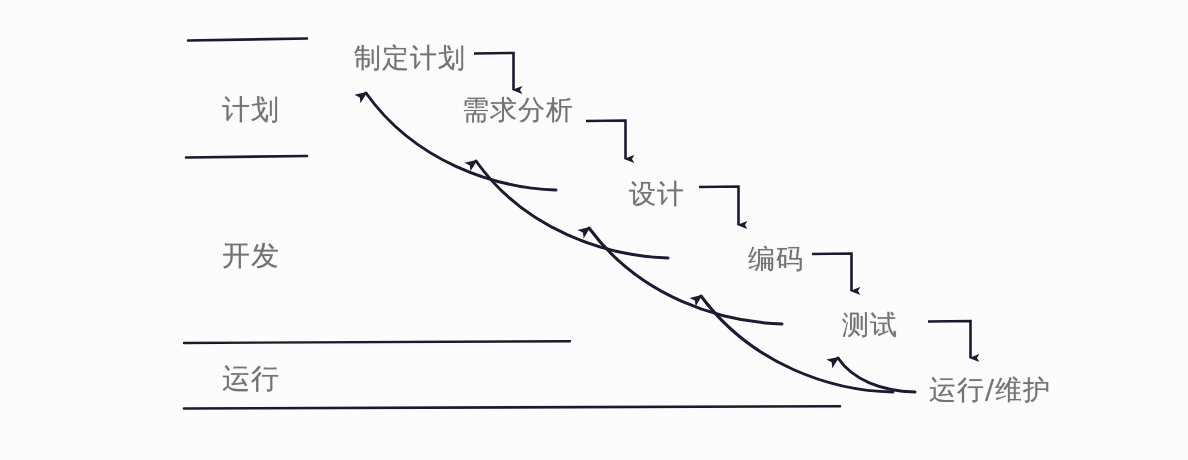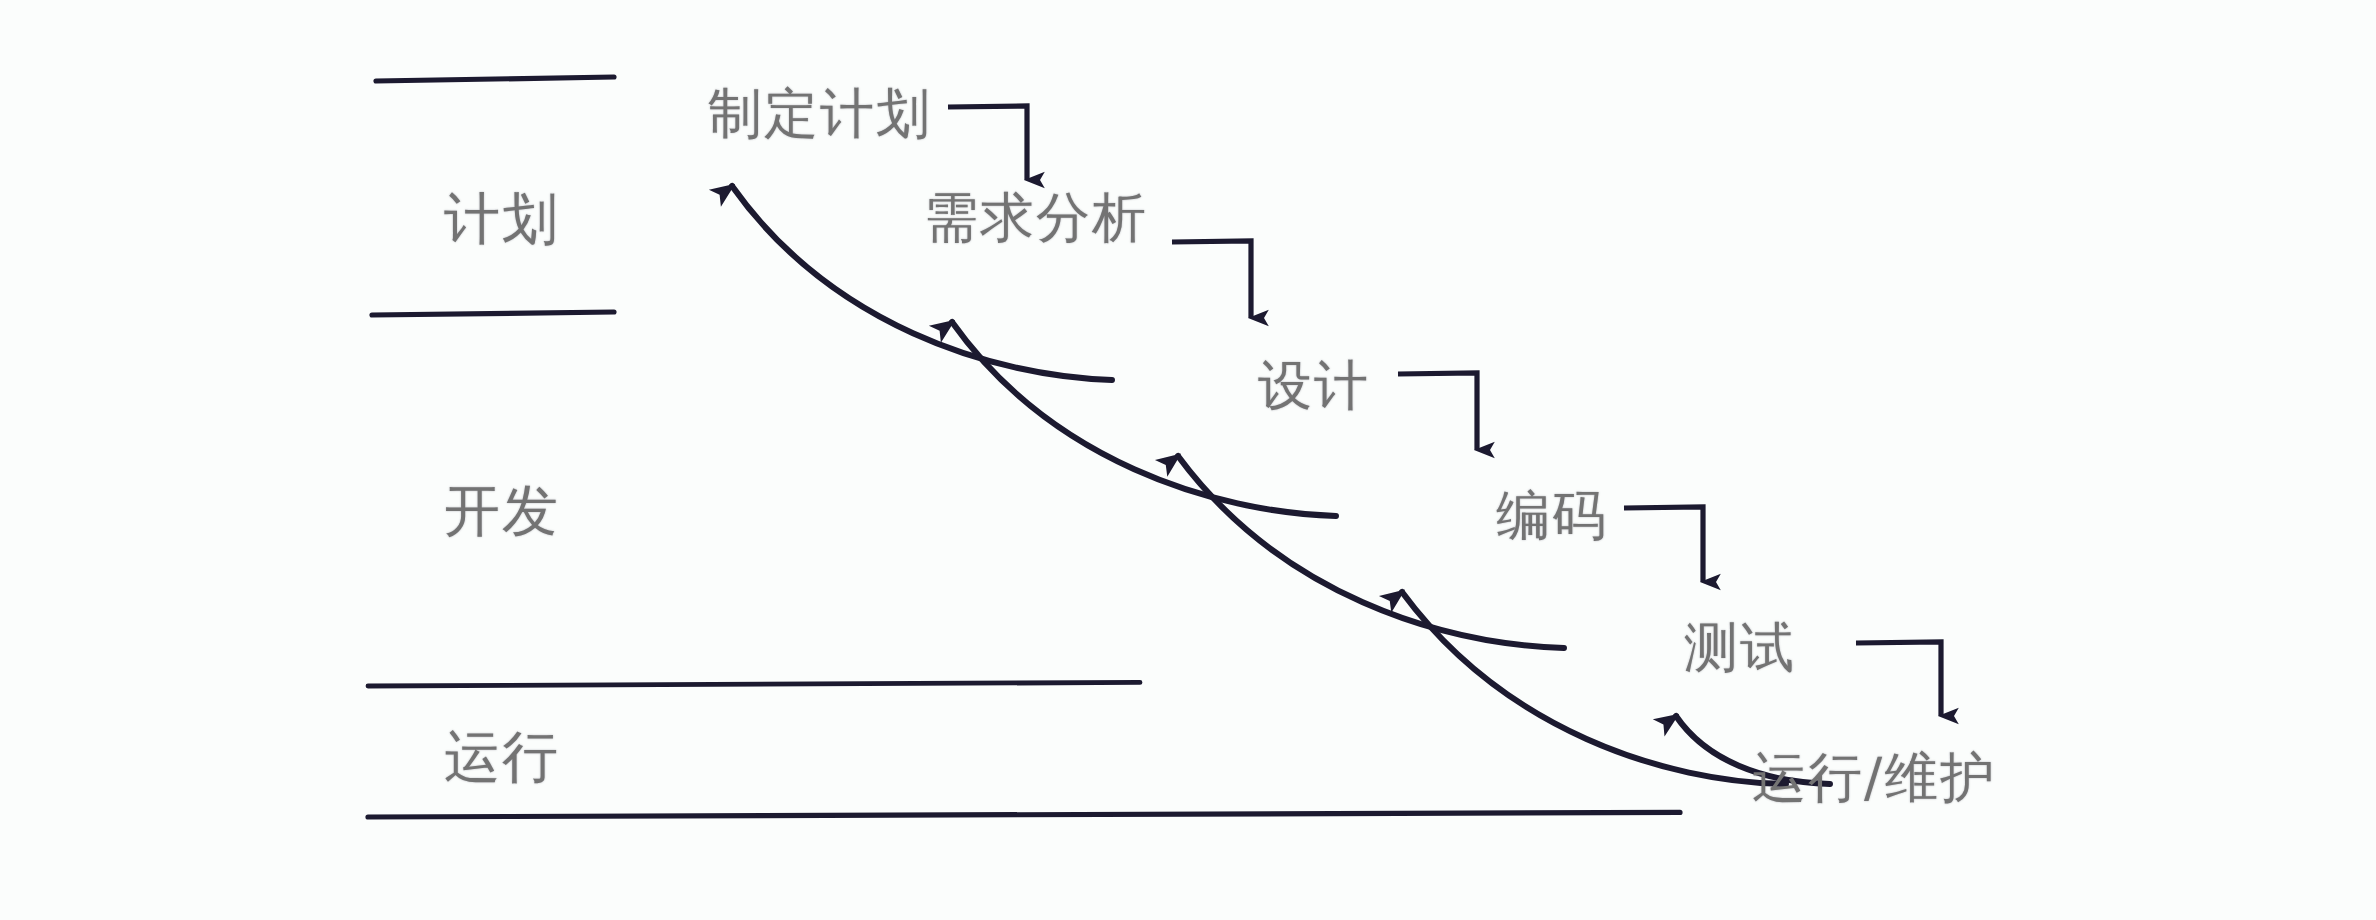--- a/index.html
+++ b/index.html
@@ -75,15 +75,15 @@
 
   <div class="phase-label" style="left:222px; top:96px;">计划</div>
   <div class="phase-label" style="left:222px; top:214px;margin-top:28px;">开发</div>
   <div class="phase-label" style="left:222px; top:365px;">运行</div>
 
   <div class="stage-label" style="left:354px; top:44px;">制定计划</div>
   <div class="stage-label" style="left:462px; top:96px;">需求分析</div>
   <div class="stage-label" style="left:601px; top:180px;margin-left:28px;">设计</div>
   <div class="stage-label" style="left:748px; top:245px;">编码</div>
   <div class="stage-label" style="left:822px; top:311px;margin-left:20px;">测试</div>
-  <div class="stage-label" style="left:876px; top:376px;text-align:center;">运行/维护</div>
+  <div class="stage-label" style="left:929px; top:376px;text-align:center;">运行/维护</div>
 
 </div>
 
 </body></html>

